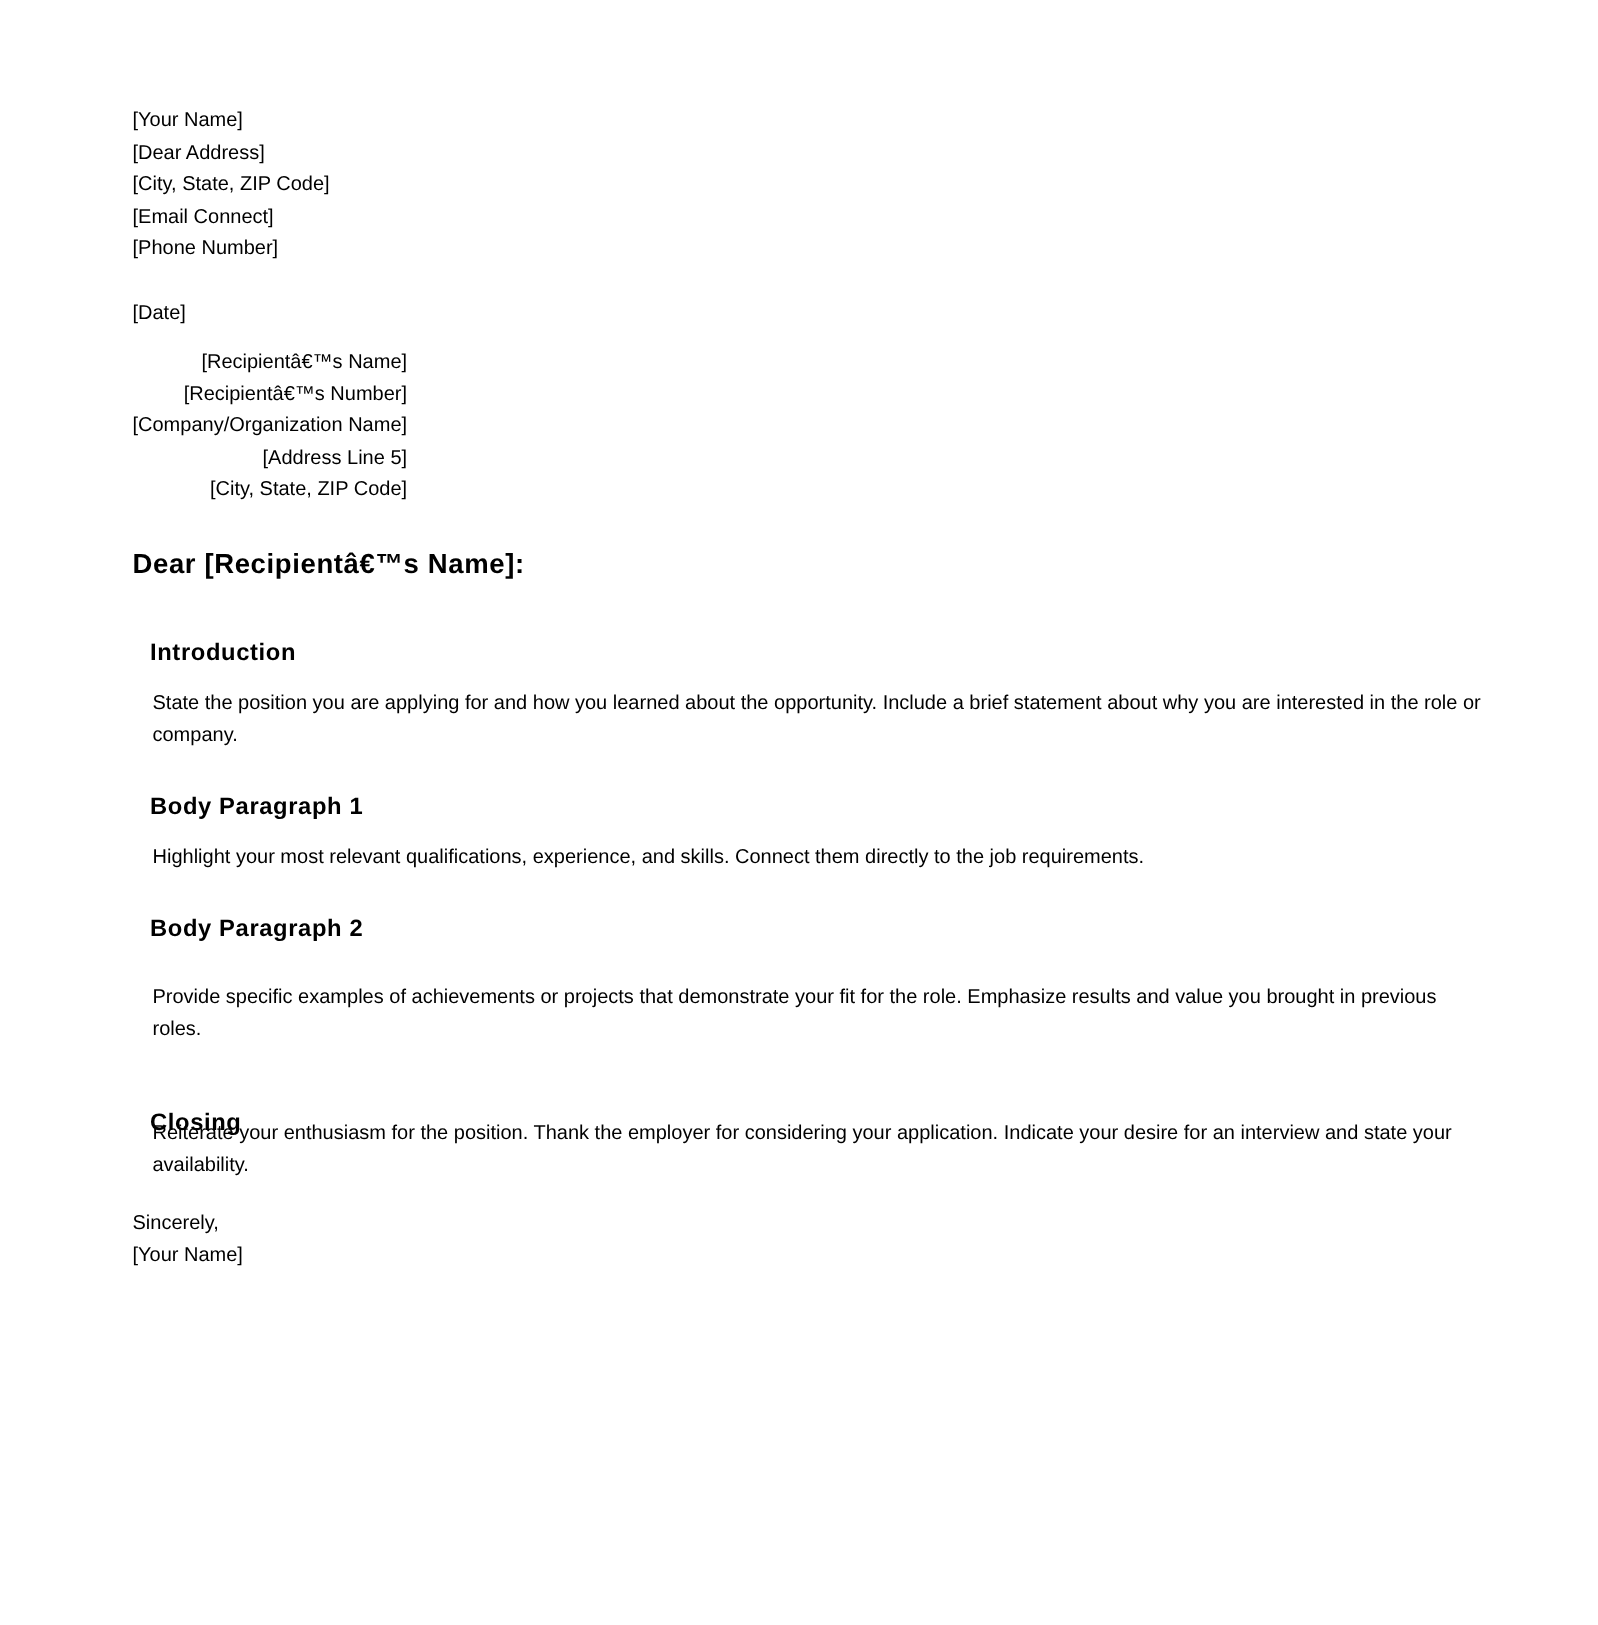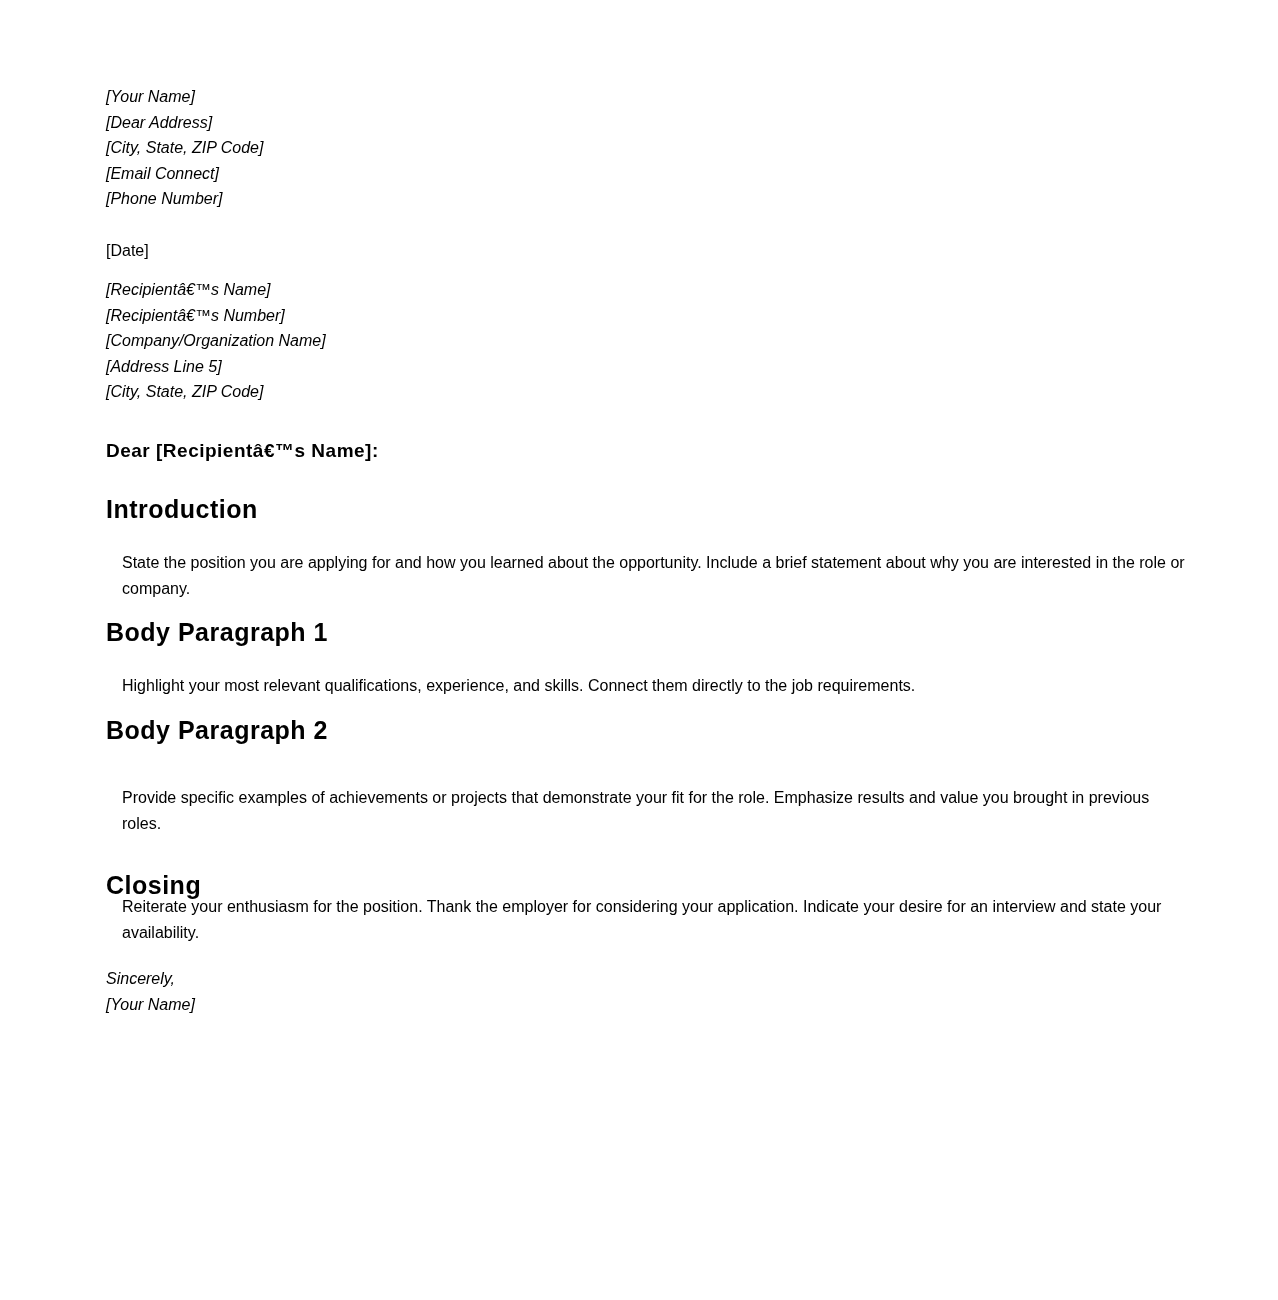--- a/index.html
+++ b/index.html
@@ -6,31 +6,31 @@
     body {
       width: 1278px; height: 1300px; overflow: hidden;
       font-family: "Liberation Sans", sans-serif;
       color: #000000;
     }
     .page {
       position: absolute; left: 106px; top: 0; width: 1070px;
       font-size: 16px; line-height: 25.6px;
     }
     .block { margin: 0; }
-    .line { display: block; font-style: italic; }
+    .line { display: block; }
     .sender { position: absolute; top: 84px; }
     .date { position: absolute; top: 238px; }
-    .recipient { position: absolute; top: 277px; }
+    .recipient { position: absolute; top: 277px; text-align: right; }
     .salutation {
       position: absolute; top: 438px; margin: 0;
-      font-size: 19px; font-weight: bold; letter-spacing: 0.5px; line-height: 26px;
+      font-size: 22px; font-weight: bold; letter-spacing: 0.5px; line-height: 26px;
     }
     .section-heading {
-      position: absolute; margin: 0;
-      font-size: 25px; font-weight: bold; letter-spacing: 0.5px; line-height: 26px;
+      position: absolute; margin: 14px;
+      font-size: 19px; font-weight: bold; letter-spacing: 0.5px; line-height: 26px;
     }
     .section-text { position: absolute; margin: 16px; width: 1070px; }
     .signoff { position: absolute; top: 966px; }
   </style>
 </head>
 <body>
 
 <div class="page">
 
   <div class="block sender">

